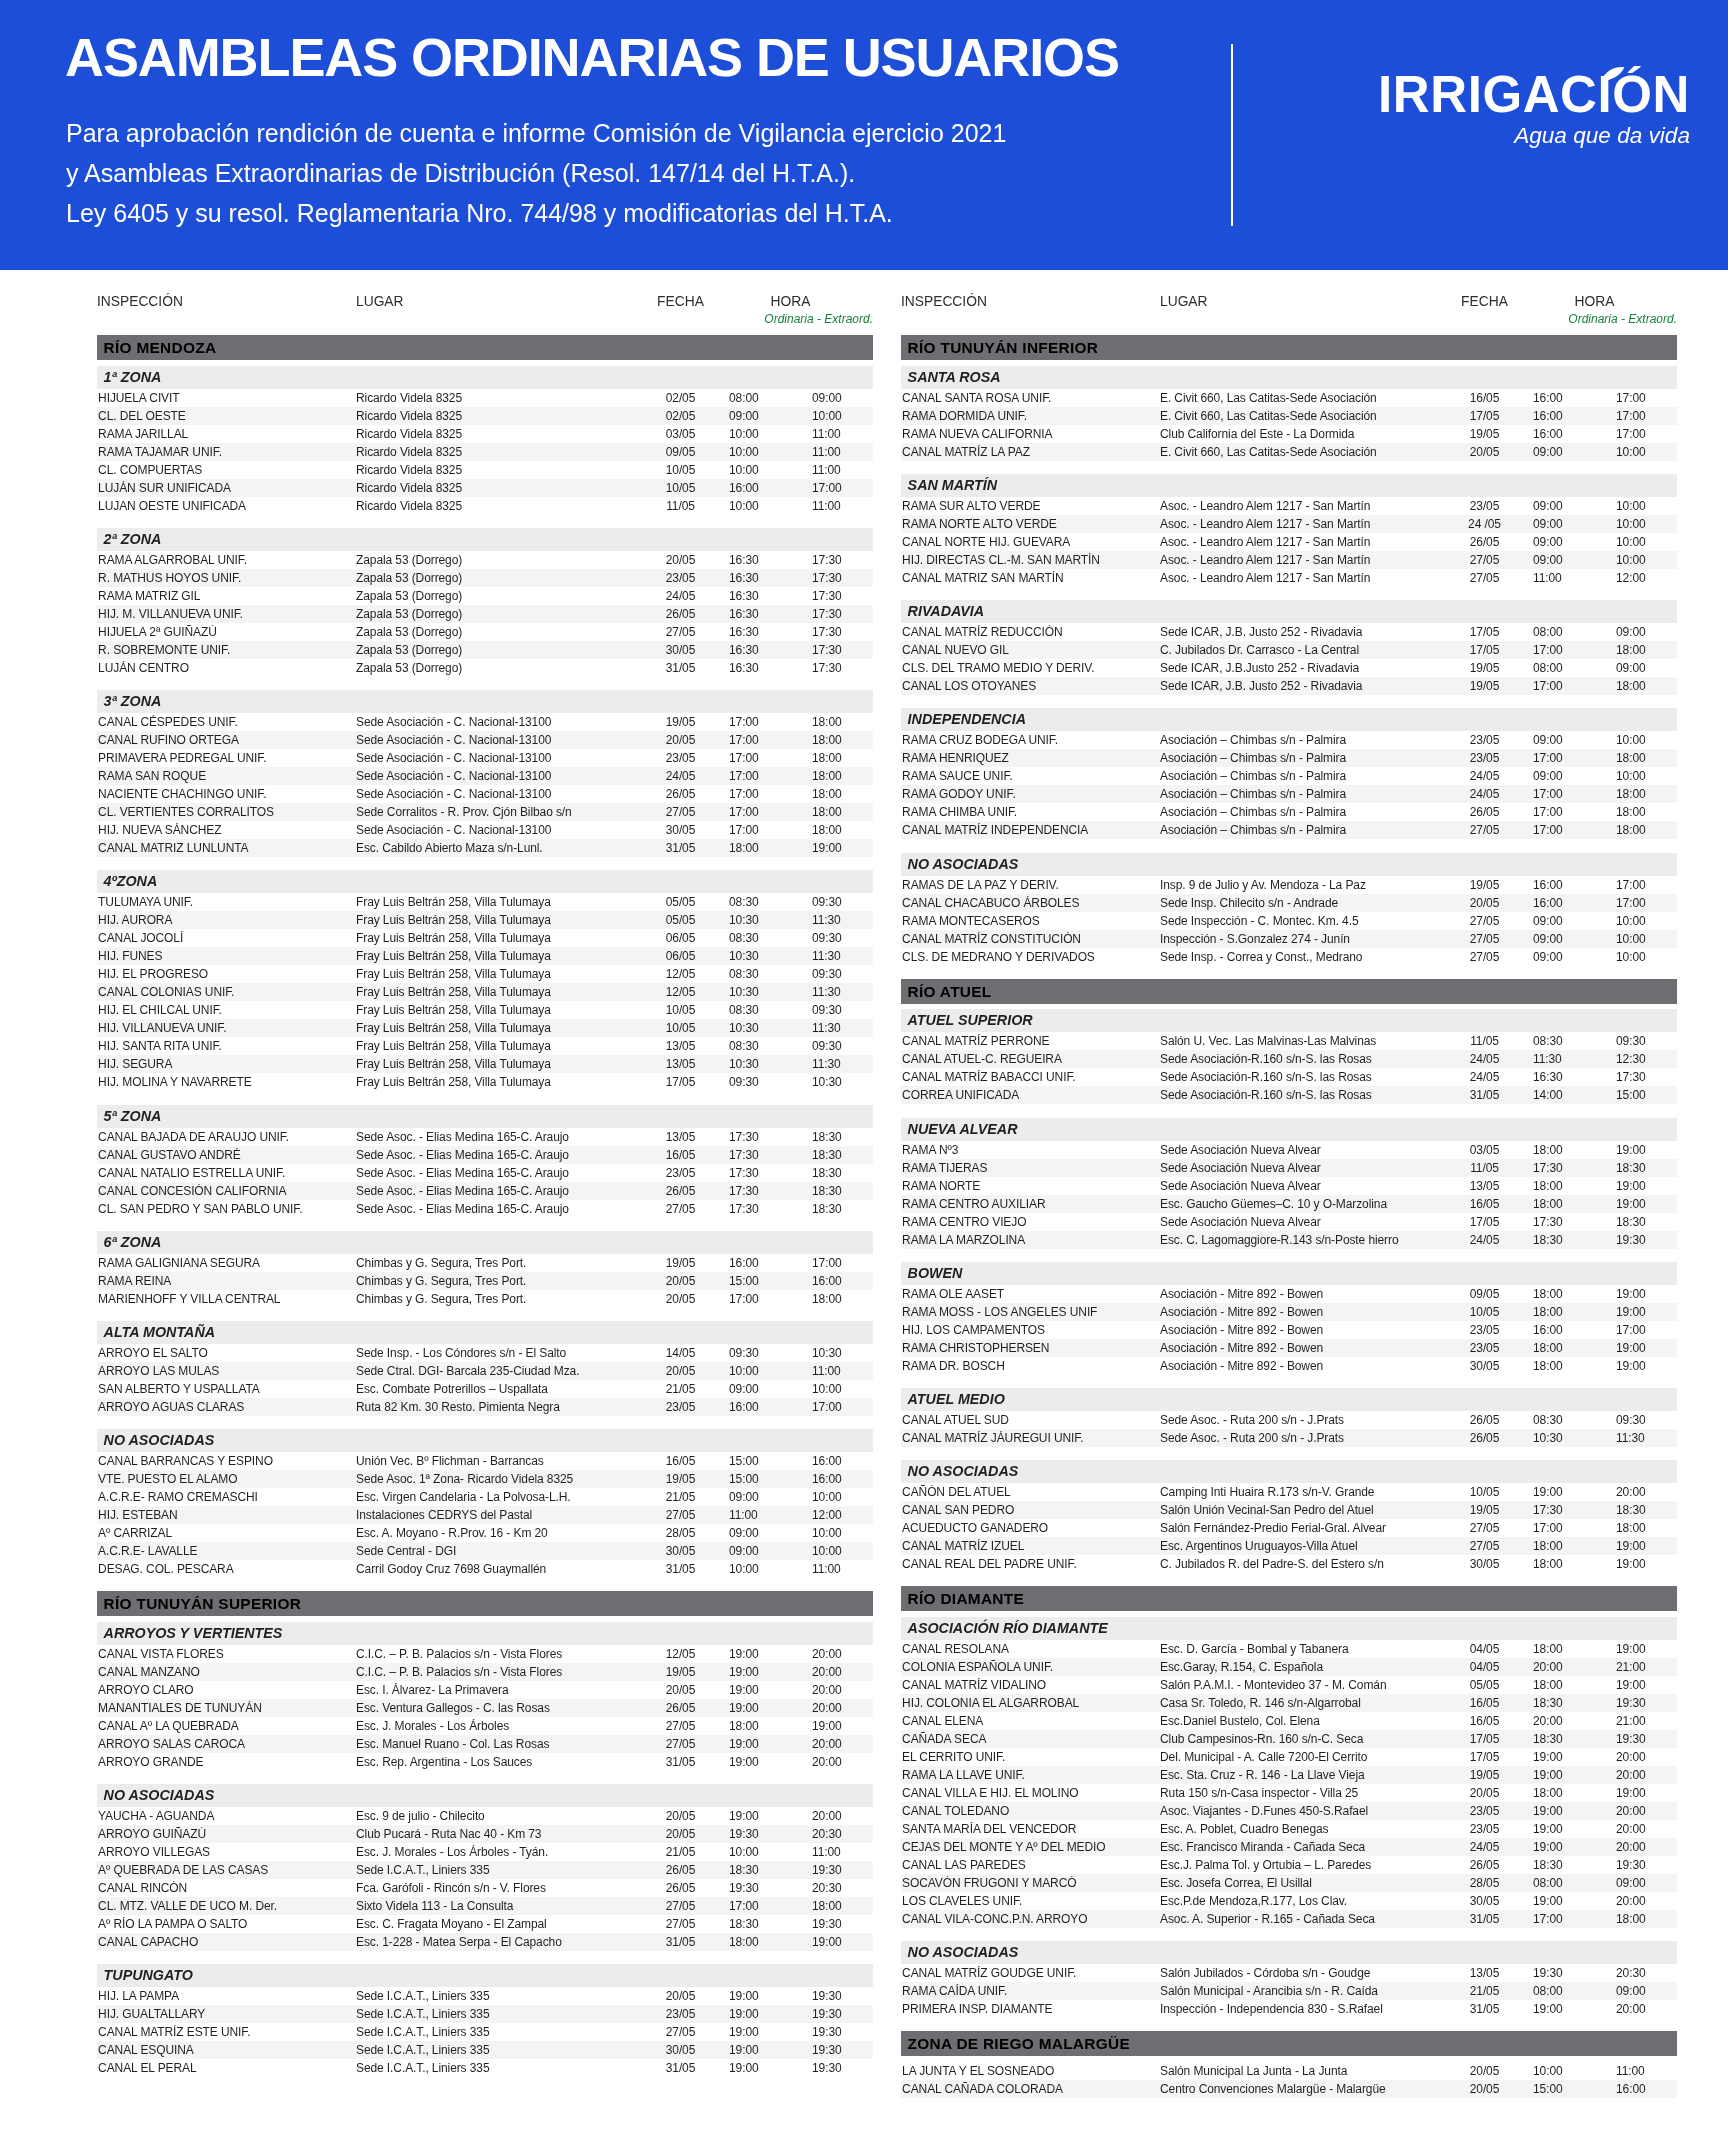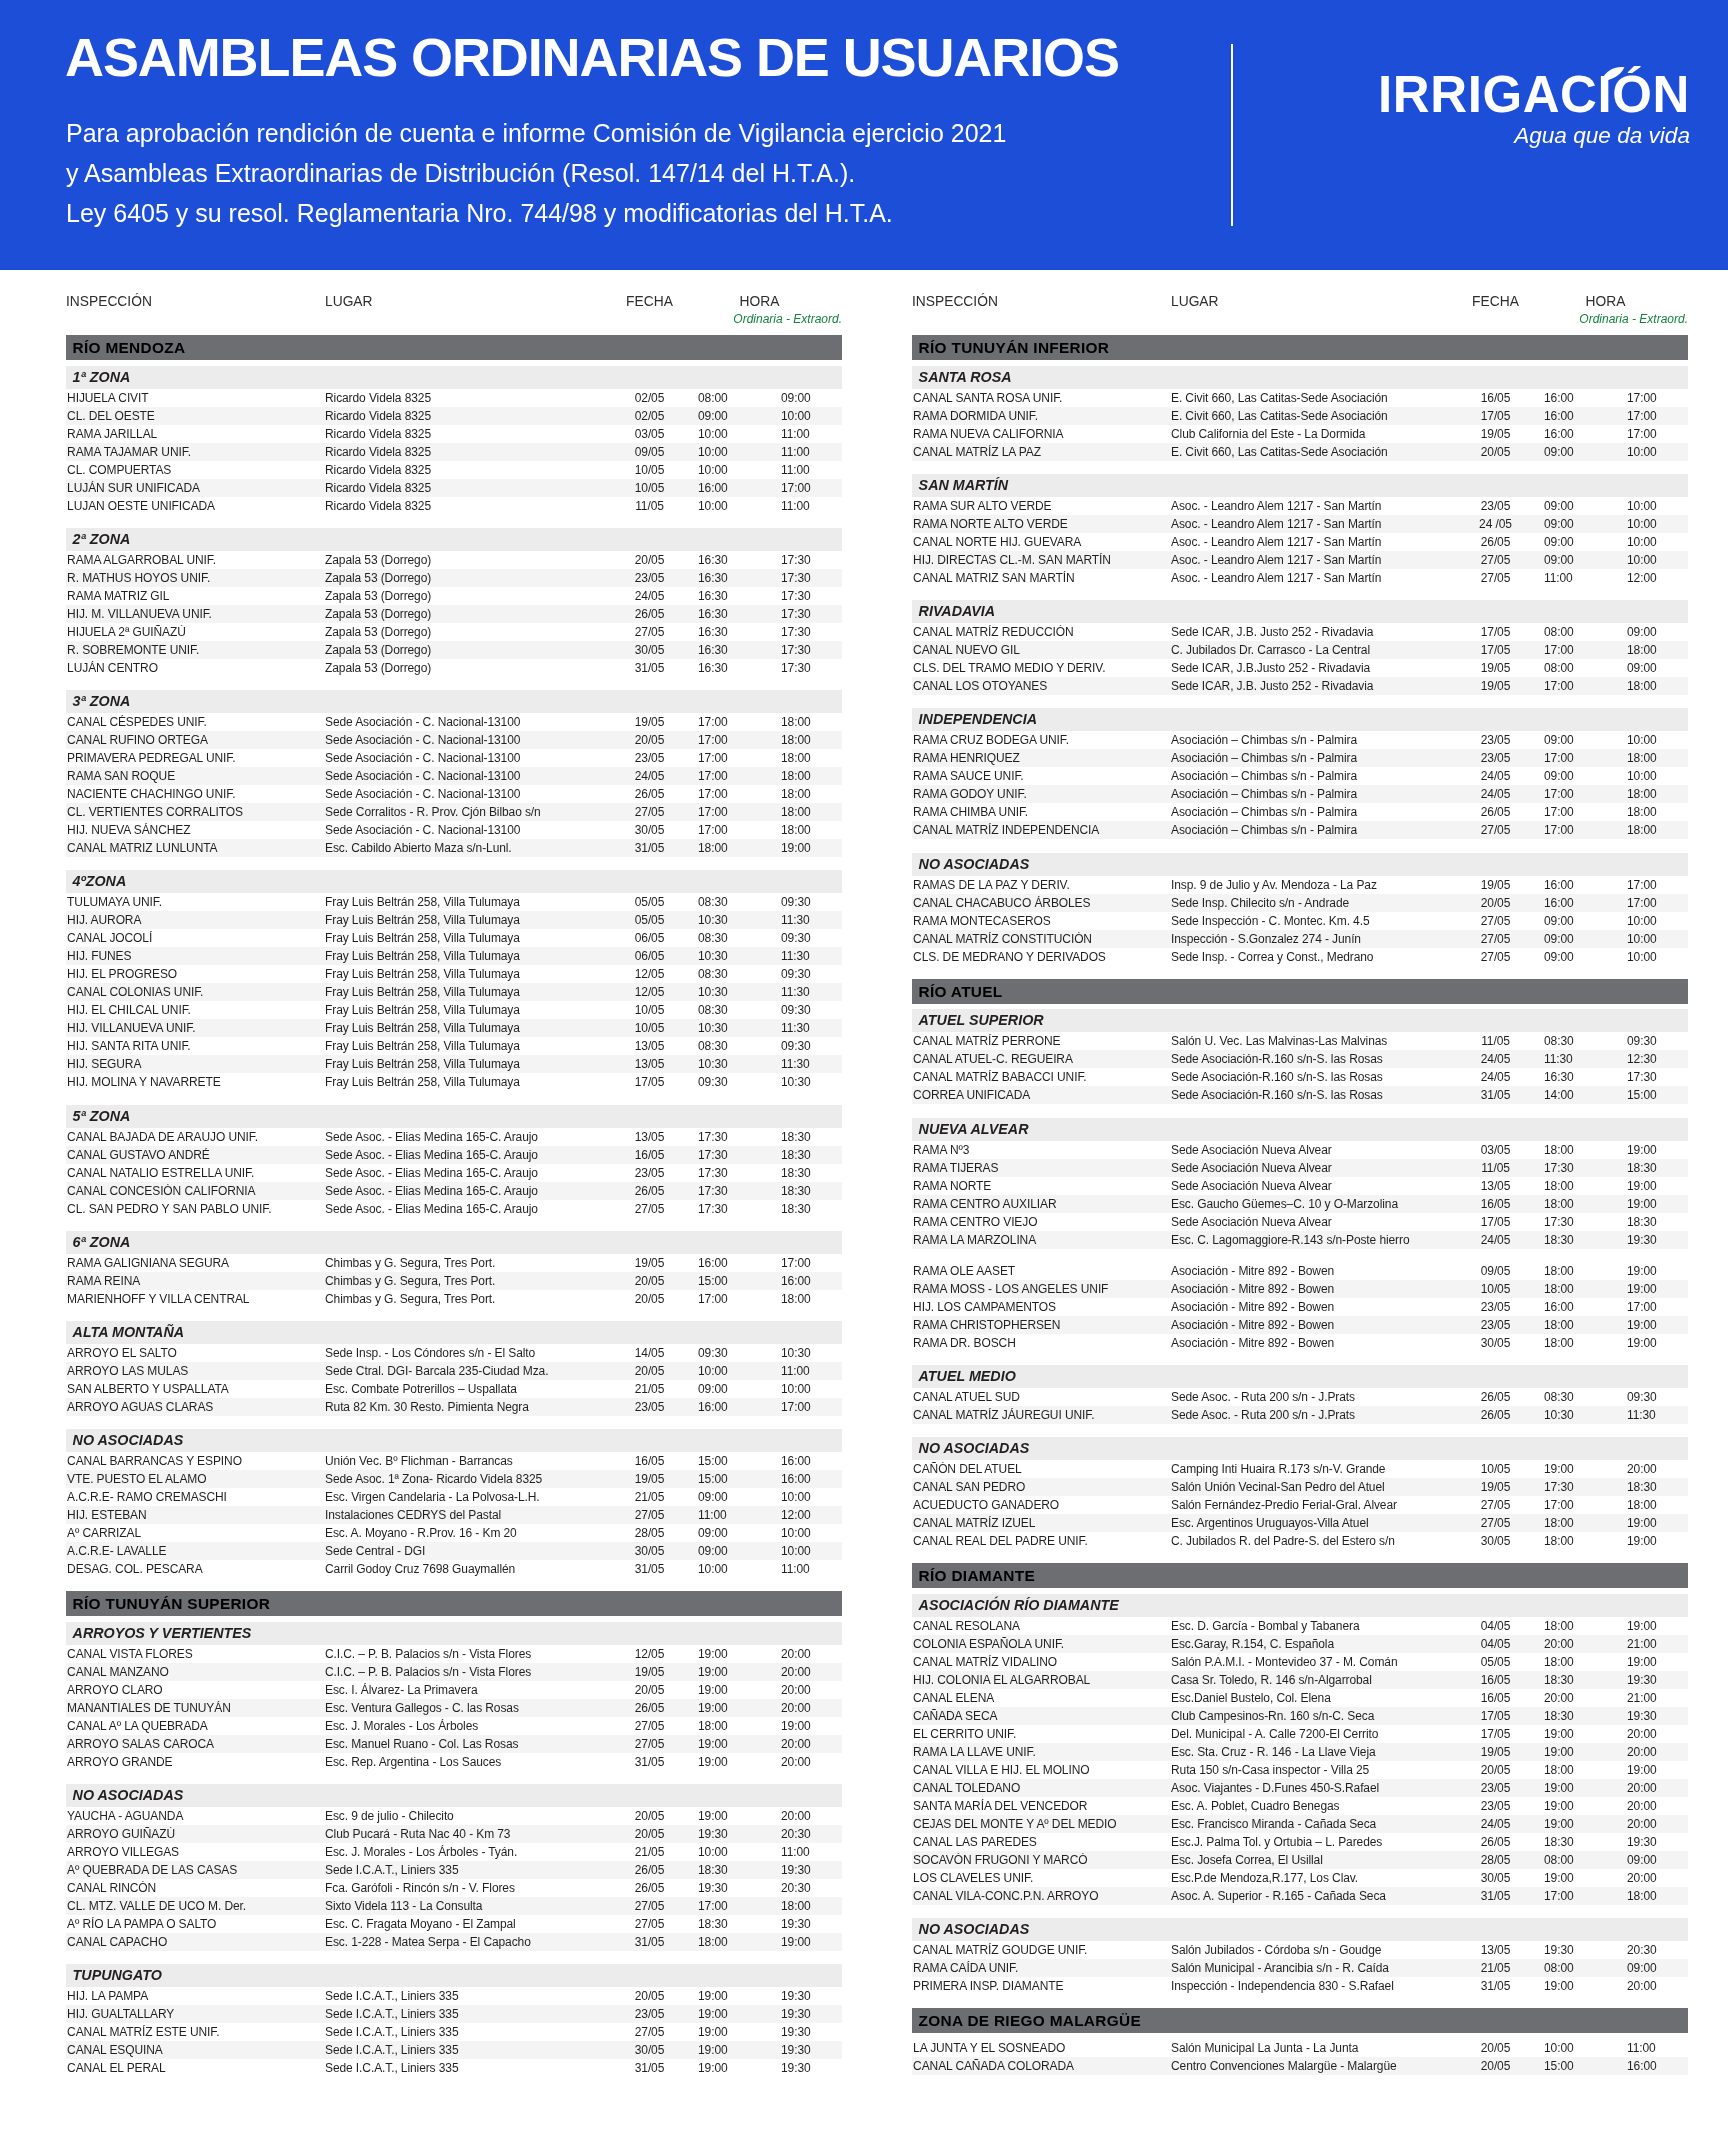--- a/index.html
+++ b/index.html
@@ -15,21 +15,21 @@
     font-size:54px;font-weight:700;letter-spacing:-1.1px;white-space:nowrap;
   }
   .intro{position:absolute;left:66px;top:113px;font-size:25px;line-height:40px;font-weight:400;}
   .intro div{white-space:nowrap;}
   .header-divider{position:absolute;left:1231px;top:44px;width:2.2px;height:182px;background:#fff;}
   .logo-block{position:absolute;right:39px;top:69px;text-align:right;}
   .logo-name{font-size:51px;font-weight:700;letter-spacing:0.6px;position:relative;line-height:51px;}
   .leaf{position:absolute;top:-3.3px;right:65px;width:25px;height:16.5px;}
   .logo-tagline{font-size:22.6px;font-style:italic;font-weight:400;margin-top:3.3px;}
   
-  .tables{display:flex;gap:70px;padding:21px 41px 0 66px;box-sizing:border-box;}
+  .tables{display:flex;gap:28px;padding:21px 41px 0 97px;box-sizing:border-box;}
   .table-column{width:776px;flex:0 0 776px;}
   .col-headers{
     display:grid;grid-template-columns:259px 297px 55px 165px;
     font-size:13.8px;color:#2e2e30;letter-spacing:0;align-items:start;
     height:40px;box-sizing:border-box;padding-top:3.3px;
   }
   .col-headers .fecha-h{text-align:center;}
   .hora-h{text-align:center;position:relative;}
   .hora-sub{
     position:absolute;right:0;top:18px;font-size:12px;font-style:italic;color:#15803d;
@@ -898,20 +898,21 @@
           </div>
           <div class="row alt">
             <div class="cell insp">RAMA LA MARZOLINA</div>
             <div class="cell lugar">Esc. C. Lagomaggiore-R.143 s/n-Poste hierro</div>
             <div class="cell fecha">24/05</div>
             <div class="cell hora">18:30</div>
             <div class="cell hora">19:30</div>
           </div>
         </div>
         <div class="section">
+          <div class="section-title">BOWEN</div>
           <div class="row">
             <div class="cell insp">RAMA OLE AASET</div>
             <div class="cell lugar">Asociación - Mitre 892 - Bowen</div>
             <div class="cell fecha">09/05</div>
             <div class="cell hora">18:00</div>
             <div class="cell hora">19:00</div>
           </div>
           <div class="row alt">
             <div class="cell insp">RAMA MOSS - LOS ANGELES UNIF</div>
             <div class="cell lugar">Asociación - Mitre 892 - Bowen</div>

